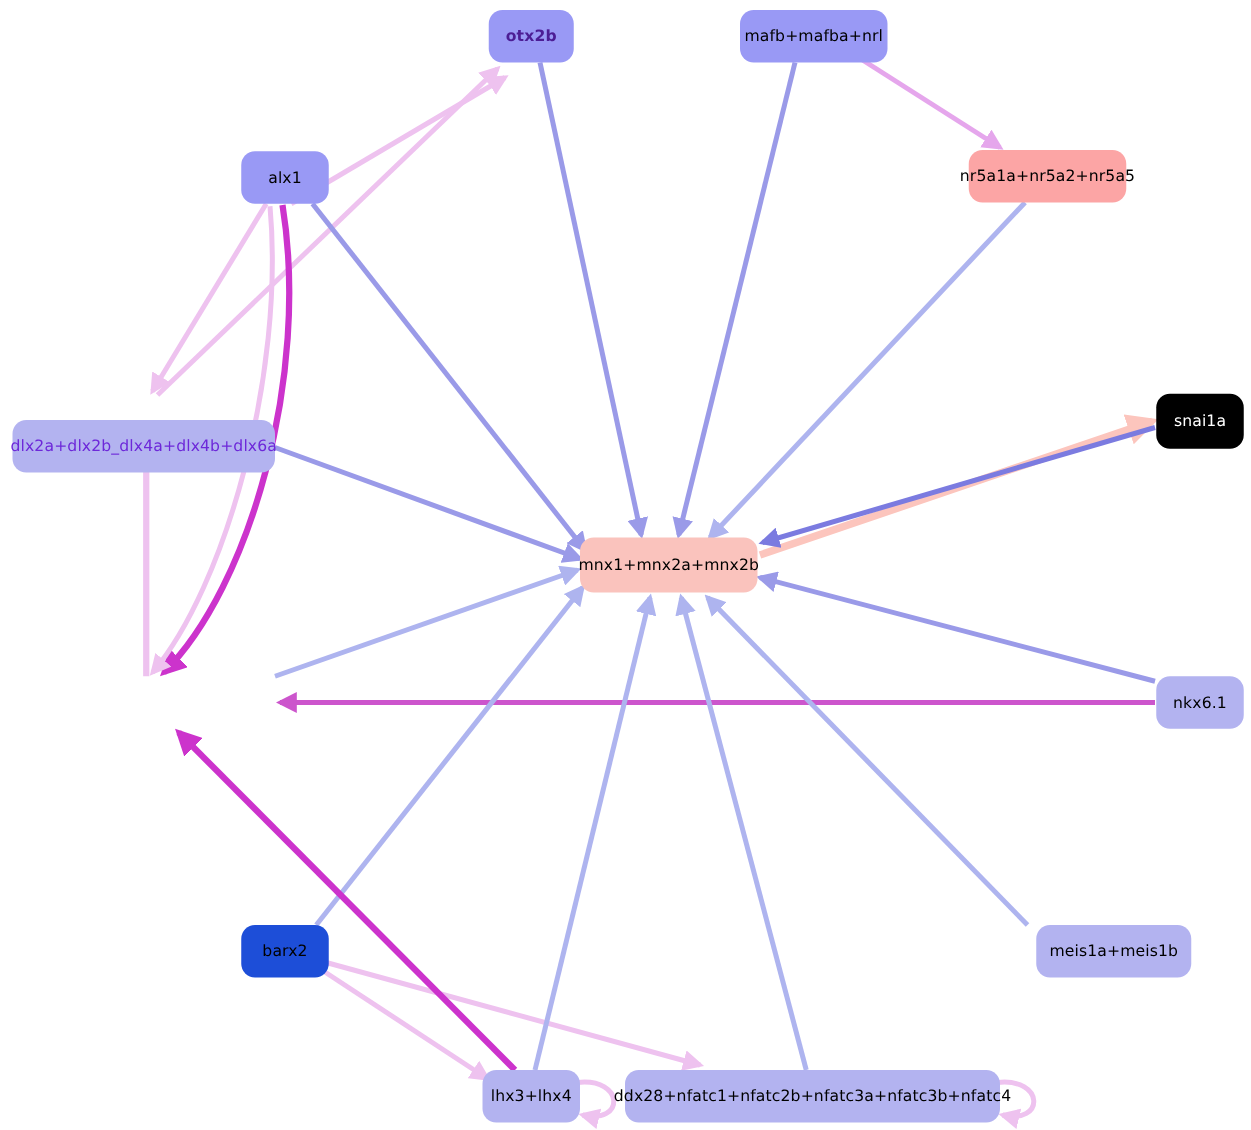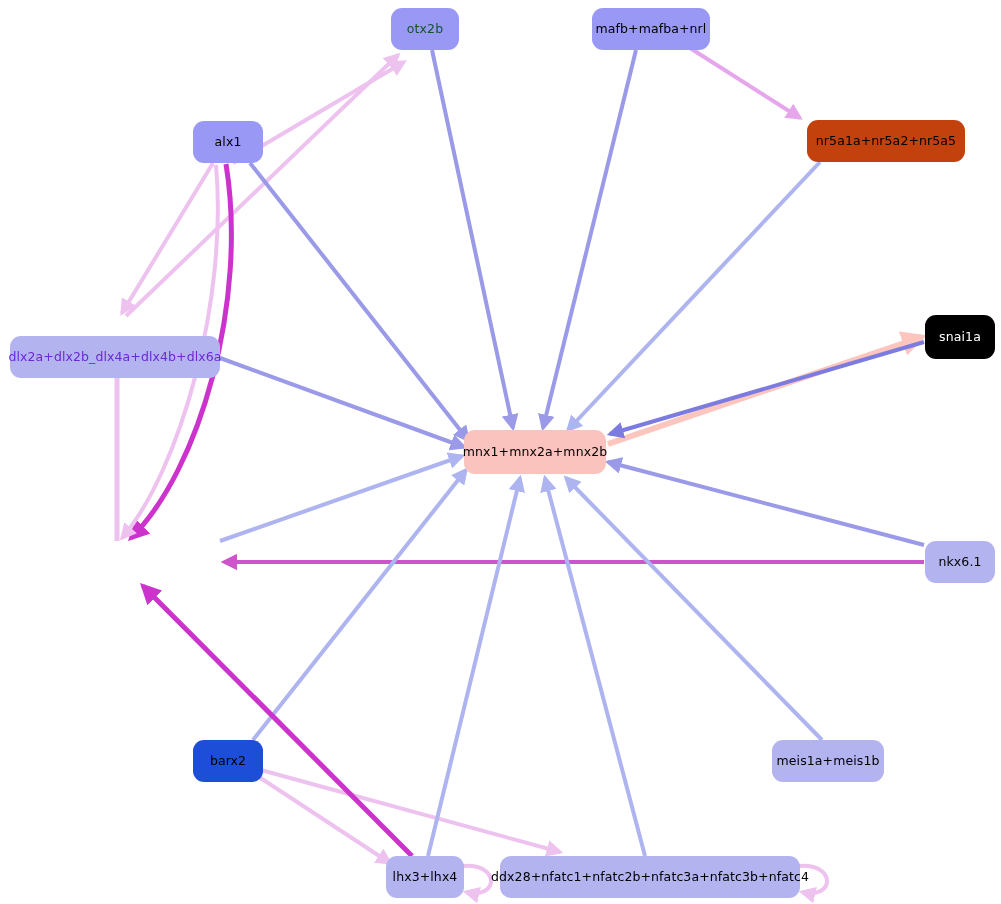--- a/index.html
+++ b/index.html
@@ -146,45 +146,45 @@
       <path d="M 822 740 L 566 478" fill="none" stroke="#aeb4ef" stroke-width="4" stroke-linecap="butt" marker-end="url(#ah-e18)"></path>
       <path d="M 253 740 L 466 470" fill="none" stroke="#aeb4ef" stroke-width="4" stroke-linecap="butt" marker-end="url(#ah-e19)"></path>
       <path d="M 259 777 L 390 863" fill="none" stroke="#eec2ef" stroke-width="4" stroke-linecap="butt" marker-end="url(#ah-e20)"></path>
       <path d="M 261 770 L 560 852" fill="none" stroke="#eec2ef" stroke-width="4" stroke-linecap="butt" marker-end="url(#ah-e21)"></path>
       <path d="M 412 856 L 143 586" fill="none" stroke="#cc33cc" stroke-width="5" stroke-linecap="butt" marker-end="url(#ah-e22)"></path>
       <path d="M 428 856 L 520 478" fill="none" stroke="#aeb4ef" stroke-width="4" stroke-linecap="butt" marker-end="url(#ah-e23)"></path>
       <path d="M 645 856 L 545 478" fill="none" stroke="#aeb4ef" stroke-width="4" stroke-linecap="butt" marker-end="url(#ah-e24)"></path>
       <path d="M 462 866 C 500 862 500 900 466 892" fill="none" stroke="#eec2ef" stroke-width="4" stroke-linecap="butt" marker-end="url(#ah-e25)"></path>
       <path d="M 798 866 C 836 862 836 900 802 892" fill="none" stroke="#eec2ef" stroke-width="4" stroke-linecap="butt" marker-end="url(#ah-e26)"></path>
     </svg>
-<div class="node" style="left: 391px; top: 8px; width: 68px; height: 42px; background: rgb(153, 153, 245); color: #14532d;">
+<div class="node" style="left: 391px; top: 8px; width: 68px; height: 42px; background: rgb(153, 153, 245); color: #4c1d95; font-weight: bold;">
       <span class="node-label">otx2b</span>
     </div>
     <div class="node" style="left: 592px; top: 8px; width: 118px; height: 42px; background: rgb(153, 153, 245); color: rgb(0, 0, 0);">
       <span class="node-label">mafb+mafba+nrl</span>
     </div>
-    <div class="node" style="left: 775px; top: 120px; width: 158px; height: 42px; background: #c2410c; color: rgb(0, 0, 0); margin-left: 32px;">
+    <div class="node" style="left: 775px; top: 120px; width: 126px; height: 42px; background: #fca5a5; color: rgb(0, 0, 0);">
       <span class="node-label">nr5a1a+nr5a2+nr5a5</span>
     </div>
     <div class="node" style="left: 193px; top: 121px; width: 70px; height: 42px; background: rgb(153, 153, 245); color: rgb(0, 0, 0);">
       <span class="node-label">alx1</span>
     </div>
     <div class="node" style="left: 10px; top: 316px; width: 210px; height: 42px; background: rgb(179, 179, 240); color: #6d28d9; margin-top: 20px;">
       <span class="node-label">dlx2a+dlx2b_dlx4a+dlx4b+dlx6a</span>
     </div>
     <div class="node" style="left: 925px; top: 315px; width: 70px; height: 44px; background: #000000; color: rgb(255, 255, 255);">
       <span class="node-label">snai1a</span>
     </div>
     <div class="node" style="left: 464px; top: 430px; width: 142px; height: 44px; background: rgb(250, 195, 189); color: rgb(0, 0, 0);">
       <span class="node-label">mnx1+mnx2a+mnx2b</span>
     </div>
     <div class="node" style="left: 925px; top: 541px; width: 70px; height: 42px; background: rgb(179, 179, 240); color: rgb(0, 0, 0); justify-content: center;">
       <span class="node-label">nkx6.1</span>
     </div>
-    <div class="node" style="left: 772px; top: 740px; width: 112px; height: 42px; background: rgb(179, 179, 240); color: rgb(0, 0, 0);">
+    <div class="node" style="left: 829px; top: 740px; width: 124px; height: 42px; background: rgb(179, 179, 240); color: rgb(0, 0, 0);">
       <span class="node-label">meis1a+meis1b</span>
     </div>
     <div class="node" style="left: 193px; top: 740px; width: 70px; height: 42px; background: #1d4ed8; color: rgb(0, 0, 0);">
       <span class="node-label">barx2</span>
     </div>
     <div class="node" style="left: 386px; top: 856px; width: 78px; height: 42px; background: rgb(179, 179, 240); color: rgb(0, 0, 0);">
       <span class="node-label">lhx3+lhx4</span>
     </div>
     <div class="node" style="left: 500px; top: 856px; width: 300px; height: 42px; background: rgb(179, 179, 240); color: rgb(0, 0, 0); justify-content: center;">
       <span class="node-label">ddx28+nfatc1+nfatc2b+nfatc3a+nfatc3b+nfatc4</span>

